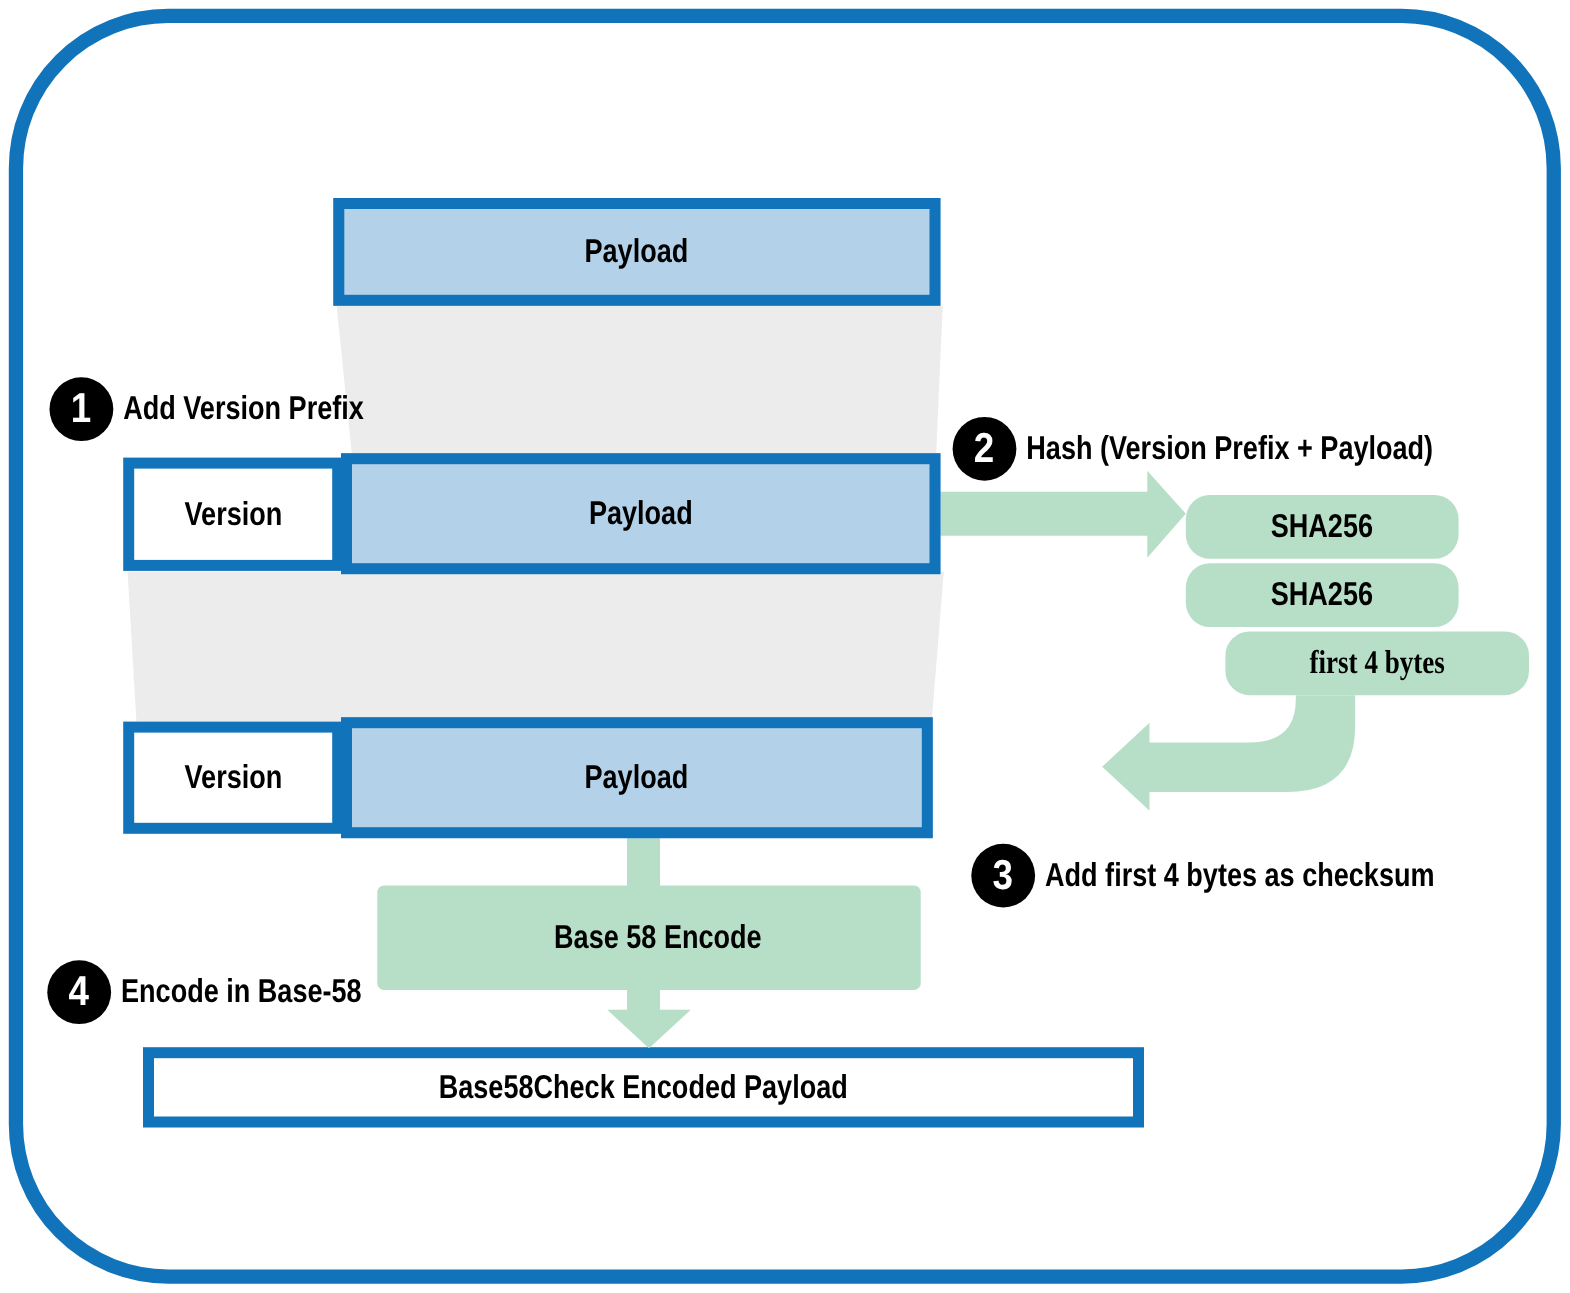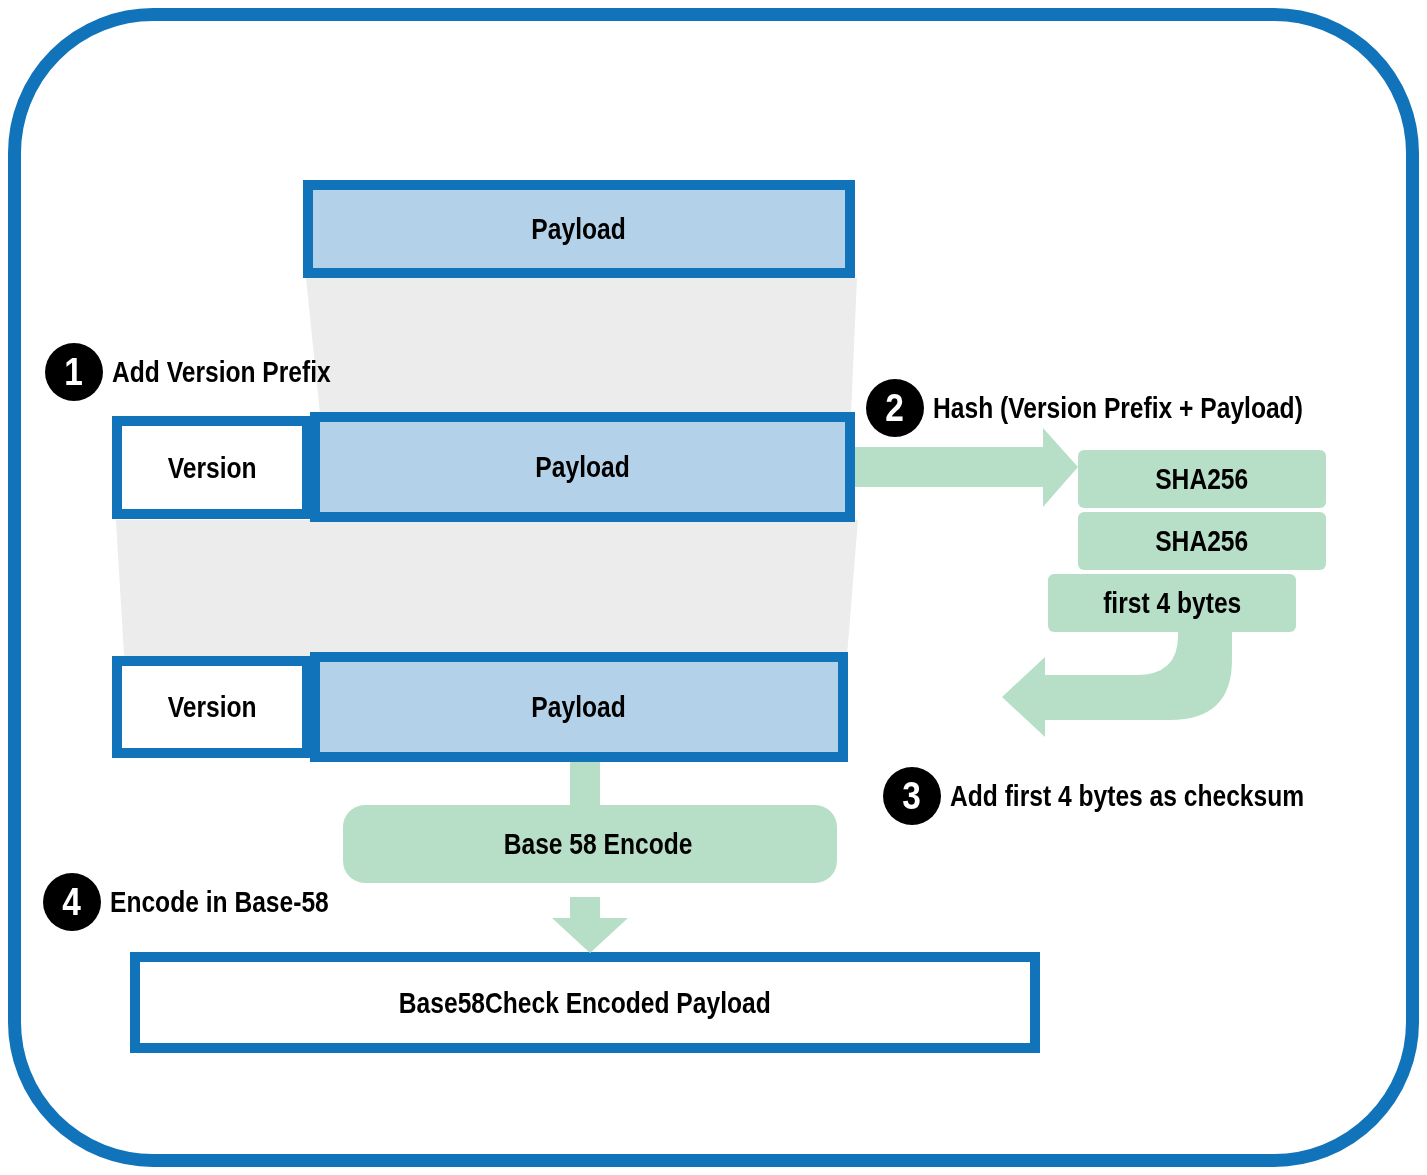--- a/index.html
+++ b/index.html
@@ -11,21 +11,21 @@
   .canvas{position:relative;width:1427px;height:1175px;background:var(--white);overflow:hidden;}
   .frame{position:absolute;inset:8px;border:13px solid var(--blue);border-radius:145px;}
   .layer{position:absolute;left:0;top:0;width:1427px;height:1175px;}
   .under{z-index:1;} .boxes{z-index:2;} .over{z-index:3;pointer-events:none;} .marks{z-index:4;}
   .title{position:absolute;left:0;right:0;top:56px;text-align:center;font-size:52px;font-weight:bold;}
   .title .lbl{transform-origin:center;}
   .lbl{display:inline-block;font-weight:bold;transform:scaleX(0.82);white-space:nowrap;}
   .box{position:absolute;border:10px solid var(--blue);background:var(--white);
        display:flex;align-items:center;justify-content:center;font-size:30px;}
   .box.bluefill{background:var(--lightblue);}
-  .gbox{position:absolute;background:var(--green);border-radius:6px;
+  .gbox{position:absolute;background:var(--green);border-radius:22px;
         display:flex;align-items:center;justify-content:center;font-size:30px;}
   .step{position:absolute;display:flex;align-items:center;gap:9px;font-size:30px;}
   .badge{flex:0 0 auto;width:58px;height:58px;border-radius:50%;background:var(--black);
          color:var(--white);display:flex;align-items:center;justify-content:center;
          font-size:38px;font-weight:bold;}
   .badge .lbl{transform:scaleX(0.88);}
   .step > .lbl{transform-origin:left center;}
 </style>
 </head>
 <body>
@@ -53,36 +53,36 @@
     <div class="box bluefill" style="left:310px;top:412px;width:545px;height:110px;">
       <span class="lbl">Payload</span>
     </div>
 
     <div class="gbox" style="left:1078px;top:450px;width:248px;height:58px;">
       <span class="lbl">SHA256</span>
     </div>
     <div class="gbox" style="left:1078px;top:512px;width:248px;height:58px;">
       <span class="lbl">SHA256</span>
     </div>
-    <div class="gbox" style="left:1048px;top:574px;width:248px;height:58px;">
+    <div class="gbox" style="left:1114px;top:574px;width:276px;height:58px;font-family:Liberation Serif, serif;">
       <span class="lbl">first 4 bytes</span>
     </div>
 
     <div class="box" style="left:112px;top:656px;width:200px;height:102px;">
       <span class="lbl">Version</span>
     </div>
     <div class="box bluefill" style="left:310px;top:652px;width:538px;height:110px;">
       <span class="lbl">Payload</span>
     </div>
 
-    <div class="gbox" style="left:343px;top:805px;width:494px;height:78px;border-radius:22px;padding-left:16px;">
+    <div class="gbox" style="left:343px;top:805px;width:494px;height:95px;border-radius:6px;padding-left:16px;">
       <span class="lbl">Base 58 Encode</span>
     </div>
 
-    <div class="box" style="left:130px;top:952px;width:910px;height:101px;">
+    <div class="box" style="left:130px;top:952px;width:910px;height:73px;">
       <span class="lbl">Base58Check Encoded Payload</span>
     </div>
   </div>
 
   <svg class="layer over" viewBox="0 0 1427 1175">
     <path d="M 1002 697 L 1045 657 L 1045 675 L 1136 675 Q 1178 675 1178 636 L 1178 632
              L 1232 632 L 1232 660 Q 1232 720 1170 720 L 1045 720 L 1045 737 Z" fill="var(--green)"></path>
     <path d="M 570 897 H 600 V 918 H 628 L 590 953 L 552 918 H 570 Z" fill="var(--green)"></path>
   </svg>
 

